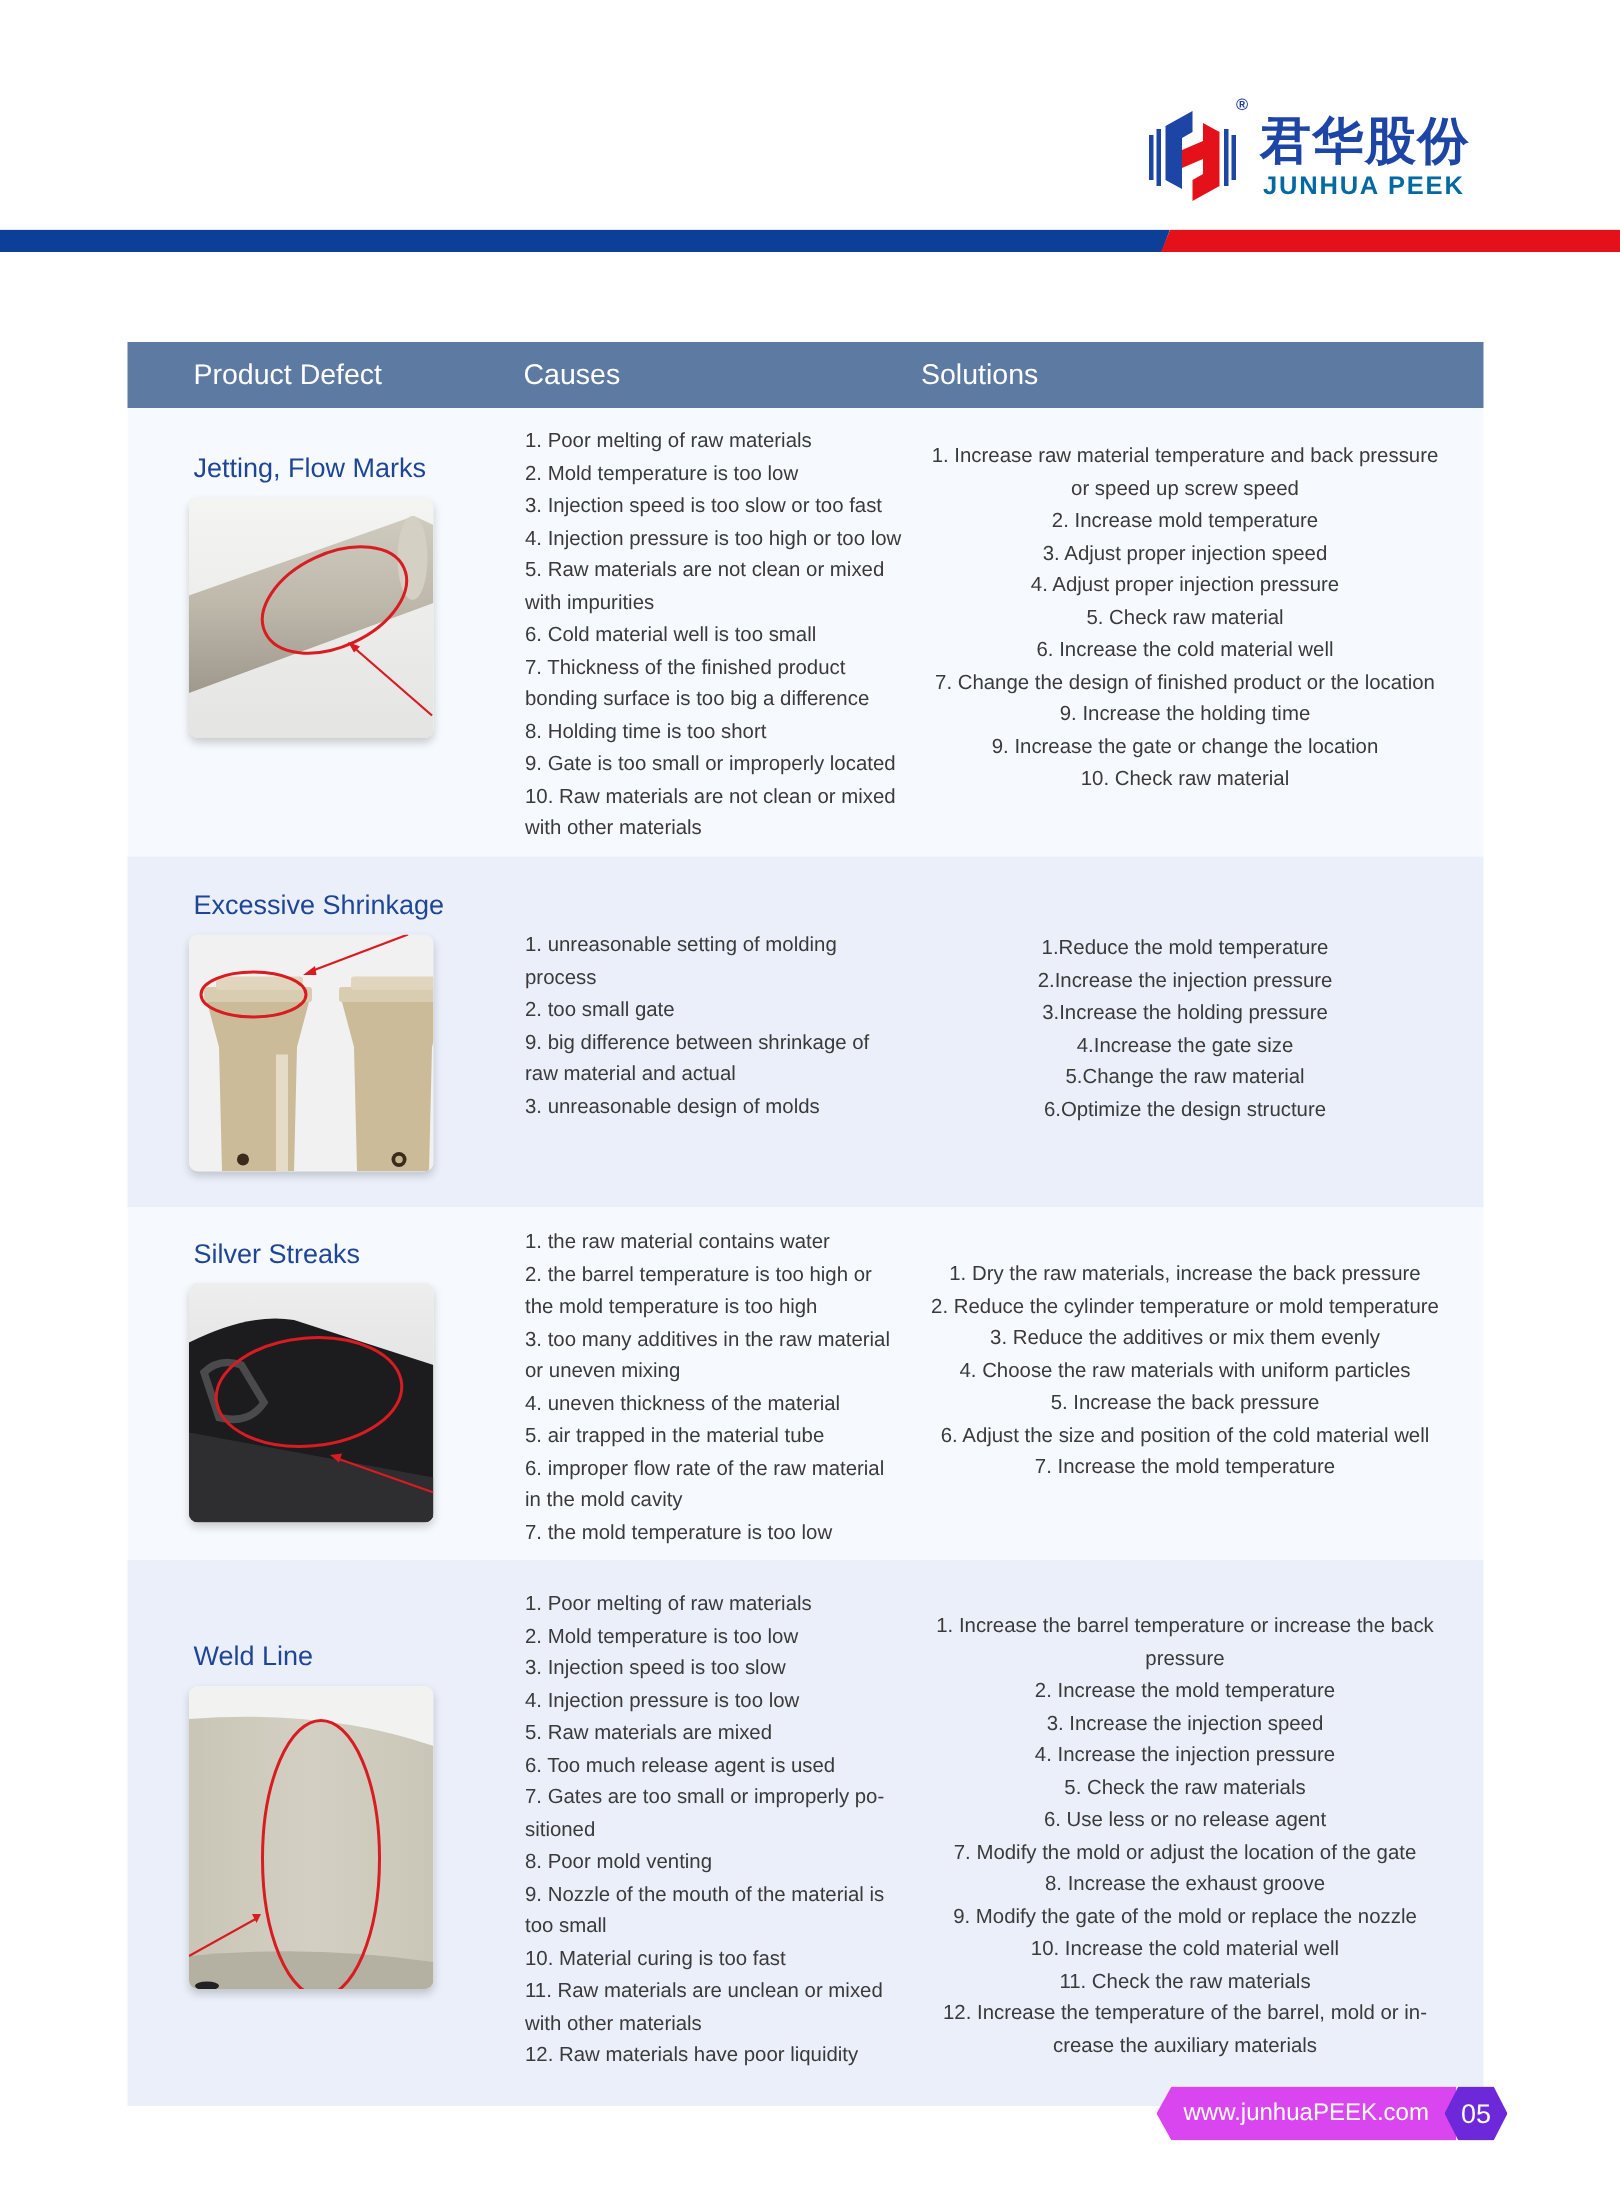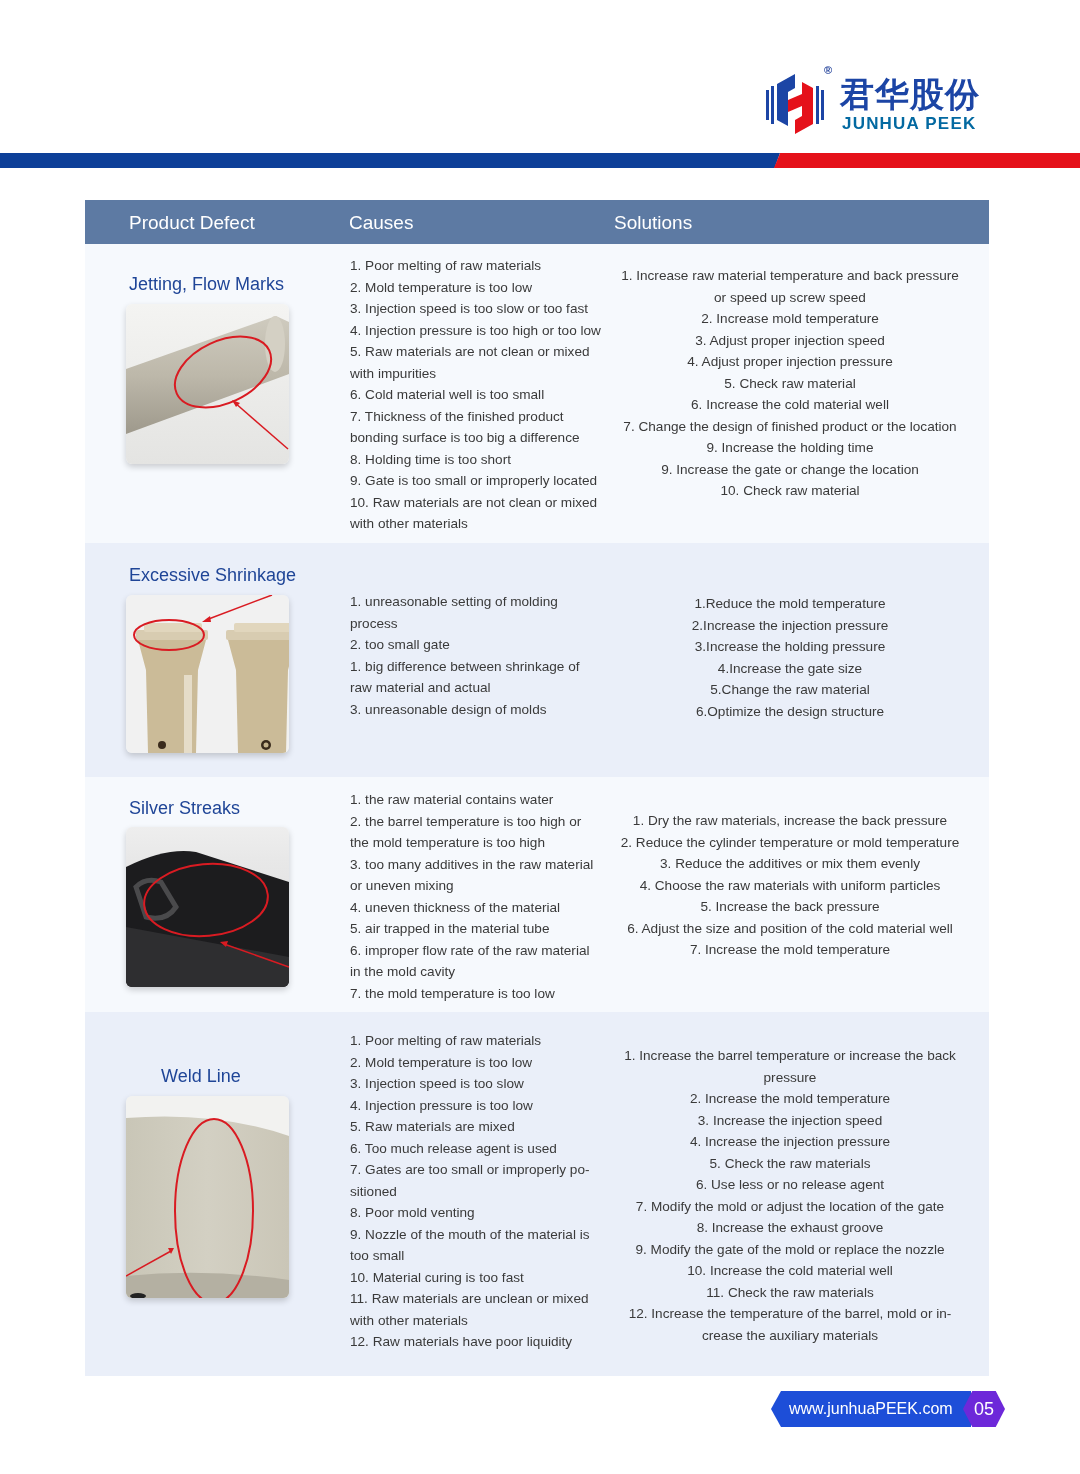--- a/index.html
+++ b/index.html
@@ -28,21 +28,21 @@
   .row.dark  { background: #eaeff9; }
   .defect-title { position: absolute; left: 44px; font-size: 18px; color: #1f4597; white-space: nowrap; }
   .photo { position: absolute; left: 41px; width: 163px; height: 160px; border-radius: 6px; overflow: hidden; box-shadow: 0 3px 6px rgba(0,0,0,0.18); }
   .list { position: absolute; font-size: 13.6px; line-height: 21.5px; color: #3a3a3a; list-style: none; }
   .list.causes { left: 265px; width: 256px; }
   .list.solutions { left: 530px; width: 350px; text-align: center; }
   .list li { display: block; }
 
   
   .footer { position: absolute; left: 771px; top: 1391px; height: 36px; width: 235px; }
-  .url-badge { position: absolute; left: 0; top: 0; width: 200px; height: 36px; background: #1d4ed8; clip-path: polygon(5% 0, 100% 0, 100% 100%, 5% 100%, 0 50%); color: #fff; font-size: 16px; line-height: 36px; padding-left: 18px; }
+  .url-badge { position: absolute; left: 0; top: 0; width: 200px; height: 36px; background: #d946ef; clip-path: polygon(5% 0, 100% 0, 100% 100%, 5% 100%, 0 50%); color: #fff; font-size: 16px; line-height: 36px; padding-left: 18px; }
   .page-badge { position: absolute; left: 192px; top: 0; width: 42px; height: 36px; background: #6d28d9; clip-path: polygon(22% 0, 78% 0, 100% 50%, 78% 100%, 22% 100%, 0 50%); color: #fff; font-size: 18px; line-height: 36px; text-align: center; }
 </style>
 </head>
 <body>
 
 <div class="logo">
   <svg class="logo-mark" viewBox="0 0 62 68">
     <polygon points="31,0 62,17 62,51 31,68 0,51 0,17" fill="#ffffff"></polygon>
     <rect x="2" y="20" width="3" height="30" fill="#1c45a5"></rect>
     <rect x="7" y="16" width="3" height="38" fill="#1c45a5"></rect>
@@ -56,21 +56,21 @@
   <span class="logo-cn">君华股份</span>
   <span class="logo-en">JUNHUA PEEK</span>
 </div>
 
 <div class="top-stripe">
   <div class="stripe-blue"></div>
   <div class="stripe-red"></div>
 </div>
 
 <div class="table">
-  <div class="thead" style="position:relative;">
+  <div class="thead" style="position:relative;margin-top:28px;">
     <span class="th c1">Product Defect</span>
     <span class="th c2">Causes</span>
     <span class="th c3">Solutions</span>
   </div>
 
   <div class="row light" style="height:299px;">
     <div class="defect-title" style="top:30px;">Jetting, Flow Marks</div>
     <div class="photo" style="top:60px;">
       <svg width="163" height="160" viewBox="0 0 163 160">
         <defs>
@@ -141,21 +141,21 @@
         <circle cx="140" cy="150" r="2.5" fill="#c6b48d"></circle>
         <ellipse cx="43" cy="40" rx="35" ry="15" fill="none" stroke="#d91b22" stroke-width="2"></ellipse>
         <line x1="80" y1="25" x2="146" y2="0" stroke="#d91b22" stroke-width="1.5"></line>
         <polygon points="76,27 84,21 85,27" fill="#d91b22"></polygon>
       </svg>
     </div>
     <ul class="list causes" style="top:48px;">
       <li>1. unreasonable setting of molding</li>
       <li>process</li>
       <li>2. too small gate</li>
-      <li>1. big difference between shrinkage of</li>
+      <li>9. big difference between shrinkage of</li>
       <li>raw material and actual</li>
       <li>3. unreasonable design of molds</li>
     </ul>
     <ul class="list solutions" style="top:50px;">
       <li>1.Reduce the mold temperature</li>
       <li>2.Increase the injection pressure</li>
       <li>3.Increase the holding pressure</li>
       <li>4.Increase the gate size</li>
       <li>5.Change the raw material</li>
       <li>6.Optimize the design structure</li>
@@ -199,21 +199,21 @@
       <li>2. Reduce the cylinder temperature or mold temperature</li>
       <li>3. Reduce the additives or mix them evenly</li>
       <li>4. Choose the raw materials with uniform particles</li>
       <li>5. Increase the back pressure</li>
       <li>6. Adjust the size and position of the cold material well</li>
       <li>7. Increase the mold temperature</li>
     </ul>
   </div>
 
   <div class="row dark" style="height:364px;">
-    <div class="defect-title" style="top:54px;margin-left:32px;">Weld Line</div>
+    <div class="defect-title" style="top:54px;">Weld Line</div>
     <div class="photo" style="top:84px; height:202px;">
       <svg width="163" height="202" viewBox="0 0 163 202">
         <defs>
           <linearGradient id="g4" x1="0" y1="0" x2="1" y2="0">
               <stop offset="0" stop-color="#c9c6b7"></stop>
               <stop offset="0.5" stop-color="#d3d0c3"></stop>
               <stop offset="1" stop-color="#cac6b7"></stop>
             </linearGradient>
         </defs>
         <rect width="163" height="202" fill="#f2f2f0"></rect>

